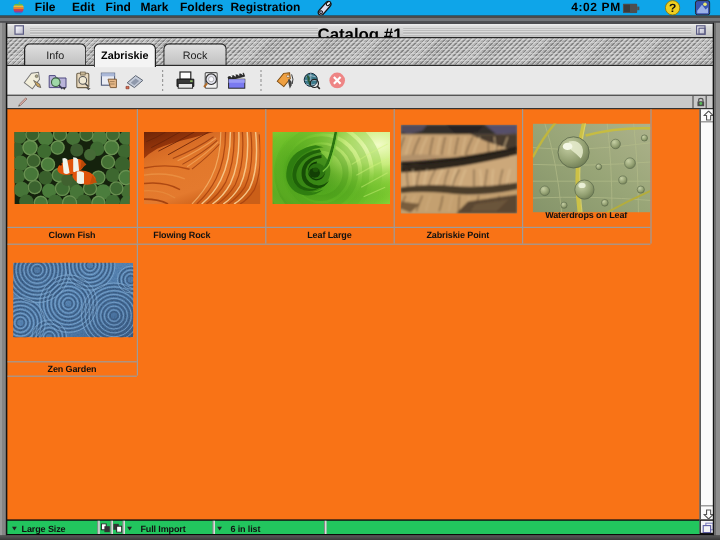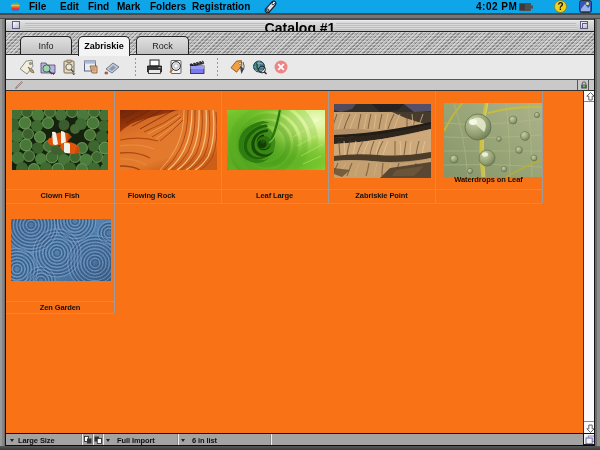--- a/index.html
+++ b/index.html
@@ -44,21 +44,21 @@
   #stripline{left:6px;top:90px;width:588px;height:1px;background:#333;}
   #content{left:6px;top:91px;width:577px;height:342px;background:#f97316;}
   
   .cellline{position:absolute;background:#9c9c9c;}
   .label{position:absolute;font-size:7.5px;font-weight:bold;color:#111;text-align:center;letter-spacing:-0.1px;}
   
   #vscroll{left:583px;top:91px;width:12px;height:342px;background:#fbfbfb;
     border-left:1px solid #333;box-sizing:border-box;}
   
   #statline{left:5px;top:433px;width:591px;height:1px;background:#111;}
-  #statusbar{left:6px;top:434px;width:577px;height:11px;background:#a3a3a3;}
+  #statusbar{left:6px;top:434px;width:577px;height:11px;background:#22c55e;}
   #botline{left:5px;top:445px;width:592px;height:1px;background:#0a0a0a;}
   #desktopbottom{left:0;top:446px;width:600px;height:4px;background:linear-gradient(#5a5a5a,#3a3a3a);}
   .svert{position:absolute;top:0;width:1px;height:11px;background:#8a8a8a;border-right:1px solid #efefef;}
   .stext{position:absolute;top:1.5px;font-size:7.5px;font-weight:bold;color:#111;white-space:nowrap;letter-spacing:-0.1px;}
   .sarr{position:absolute;top:4.5px;width:0;height:0;border-left:2.5px solid transparent;
      border-right:2.5px solid transparent;border-top:3.5px solid #222;}
   #growbox{left:583px;top:433px;width:13px;height:12px;background:#f4f4f4;
     border:1px solid #111;box-sizing:border-box;}
   
   #lborder{left:0;top:19px;width:6px;height:427px;

